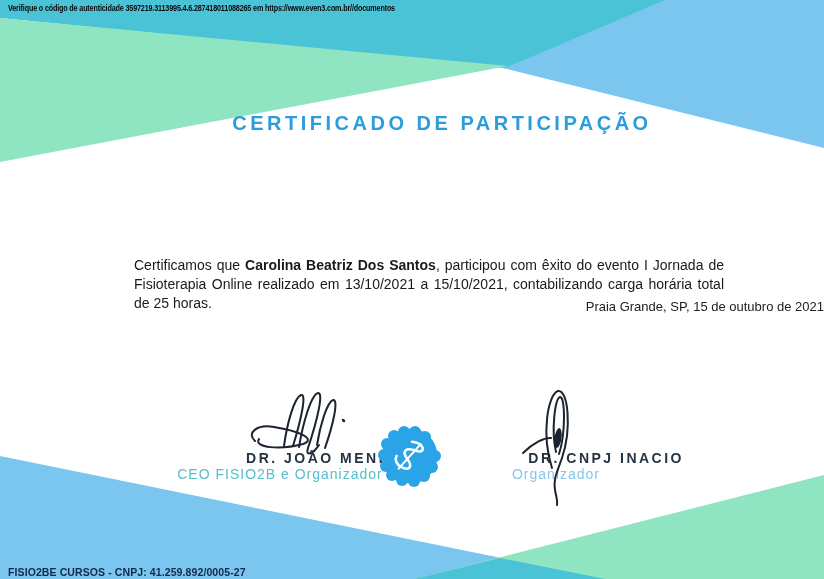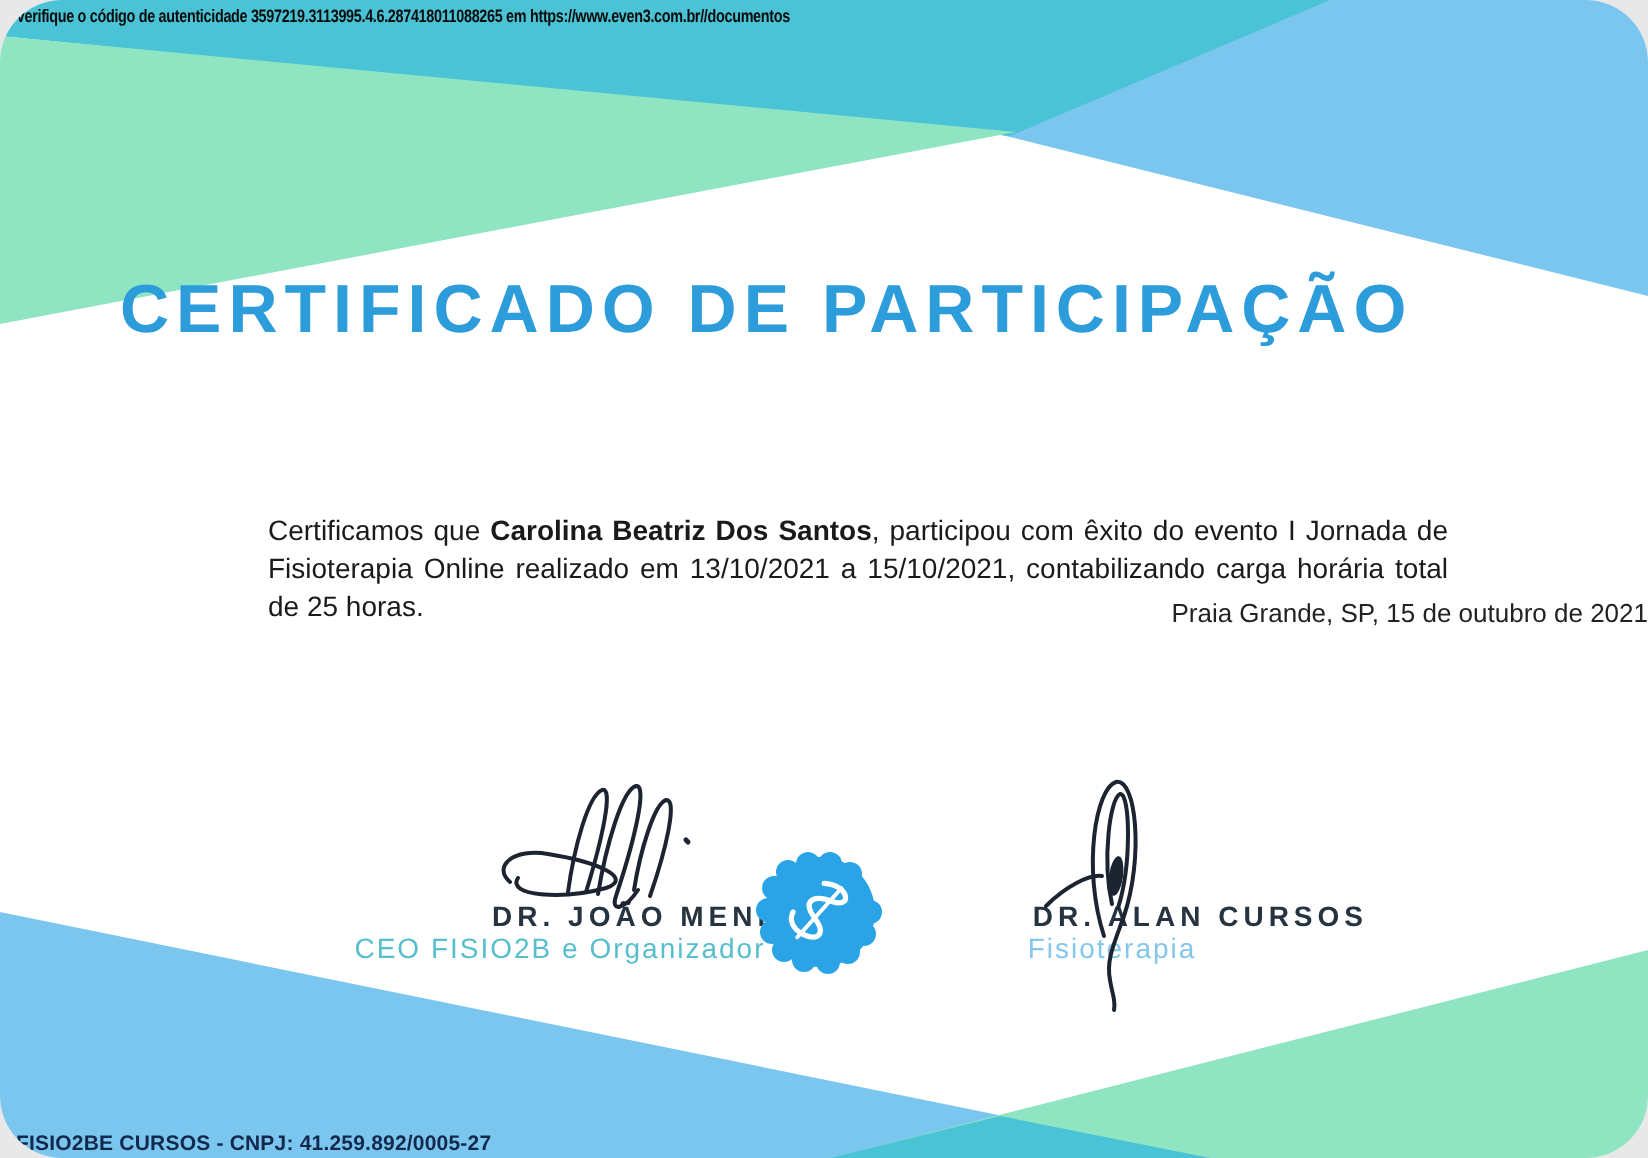--- a/index.html
+++ b/index.html
@@ -4,34 +4,34 @@
 <style>
   :root{
     --teal:#4AC3D7; --mint:#8FE5C1; --sky:#7BC6EF;
     --title_blue:#2D9CDB; --seal_blue:#2AA4E6; --ink:#1B2430;
     --text:#1A1A1A; --name_dark:#263340; --role_teal:#56BECC;
     --role_sky:#84C6EC; --footer_dark:#13294B;
   }
   html,body{margin:0;padding:0;background:#e8e8e8;}
   .cert{
     position:relative; width:824px; height:579px; background:#ffffff;
-    overflow:hidden; font-family:"Liberation Sans", sans-serif;border-radius:31px;
+    overflow:hidden; font-family:"Liberation Sans", sans-serif;
   }
   .deco,.sig-layer{position:absolute;left:0;top:0;width:824px;height:579px;pointer-events:none;}
   .deco{z-index:0;}
   .sig-layer{z-index:3;}
   .verify-line{
     position:absolute; z-index:2; left:8px; top:3px; white-space:nowrap;
     font-size:9px; font-weight:700; color:#0a0a0a;
     transform:scaleX(0.80); transform-origin:left top; letter-spacing:-0.2px;
   }
   .title{
     position:absolute; z-index:2; left:60px; right:0; top:112px;
-    font-size:34px; font-weight:700; letter-spacing:3.5px;
-    color:var(--title_blue); white-space:nowrap;margin-top:24px;
+    text-align:center; font-size:20px; font-weight:700; letter-spacing:3.5px;
+    color:var(--title_blue); white-space:nowrap;
   }
   .body-text{
     position:absolute; z-index:2; left:134px; top:212px; width:590px;
     font-size:14px; line-height:19px; color:var(--text); text-align:justify;margin-top:44px;
   }
   .body-text .participant{font-weight:700;}
   .date-line{
     position:absolute; z-index:2; left:0; right:0; top:299px; 
     text-align:right; font-size:13px; color:#222222;
   }
@@ -72,22 +72,22 @@
   <p class="body-text"><span>Certificamos que </span><span class="participant">Carolina Beatriz Dos Santos</span><span>, participou com êxito do evento I Jornada de Fisioterapia Online realizado em 13/10/2021 a 15/10/2021, contabilizando carga horária total de 25 horas.</span></p>
 
   <div class="date-line">Praia Grande, SP, 15 de outubro de 2021</div>
 
   <div class="sig-block left">
     <div class="sig-name">DR. JOÃO MENDES</div>
     <div class="sig-role">CEO FISIO2B e Organizador</div>
   </div>
 
   <div class="sig-block right">
-    <div class="sig-name">DR. ALAN CURSOS</div>
-    <div class="sig-role">Fisioterapia</div>
+    <div class="sig-name">DR. CNPJ INACIO</div>
+    <div class="sig-role">Organizador</div>
   </div>
 
   <svg class="seal" viewBox="378 424 64 64" aria-hidden="true">
     <g style="fill:var(--seal_blue)">
       <circle cx="435" cy="456" r="6"></circle>
         <circle cx="432" cy="467" r="6"></circle>
         <circle cx="424" cy="476" r="6"></circle>
       <circle cx="414" cy="481" r="6"></circle>
         <circle cx="402" cy="480" r="6"></circle>
         <circle cx="392" cy="475" r="6"></circle>

